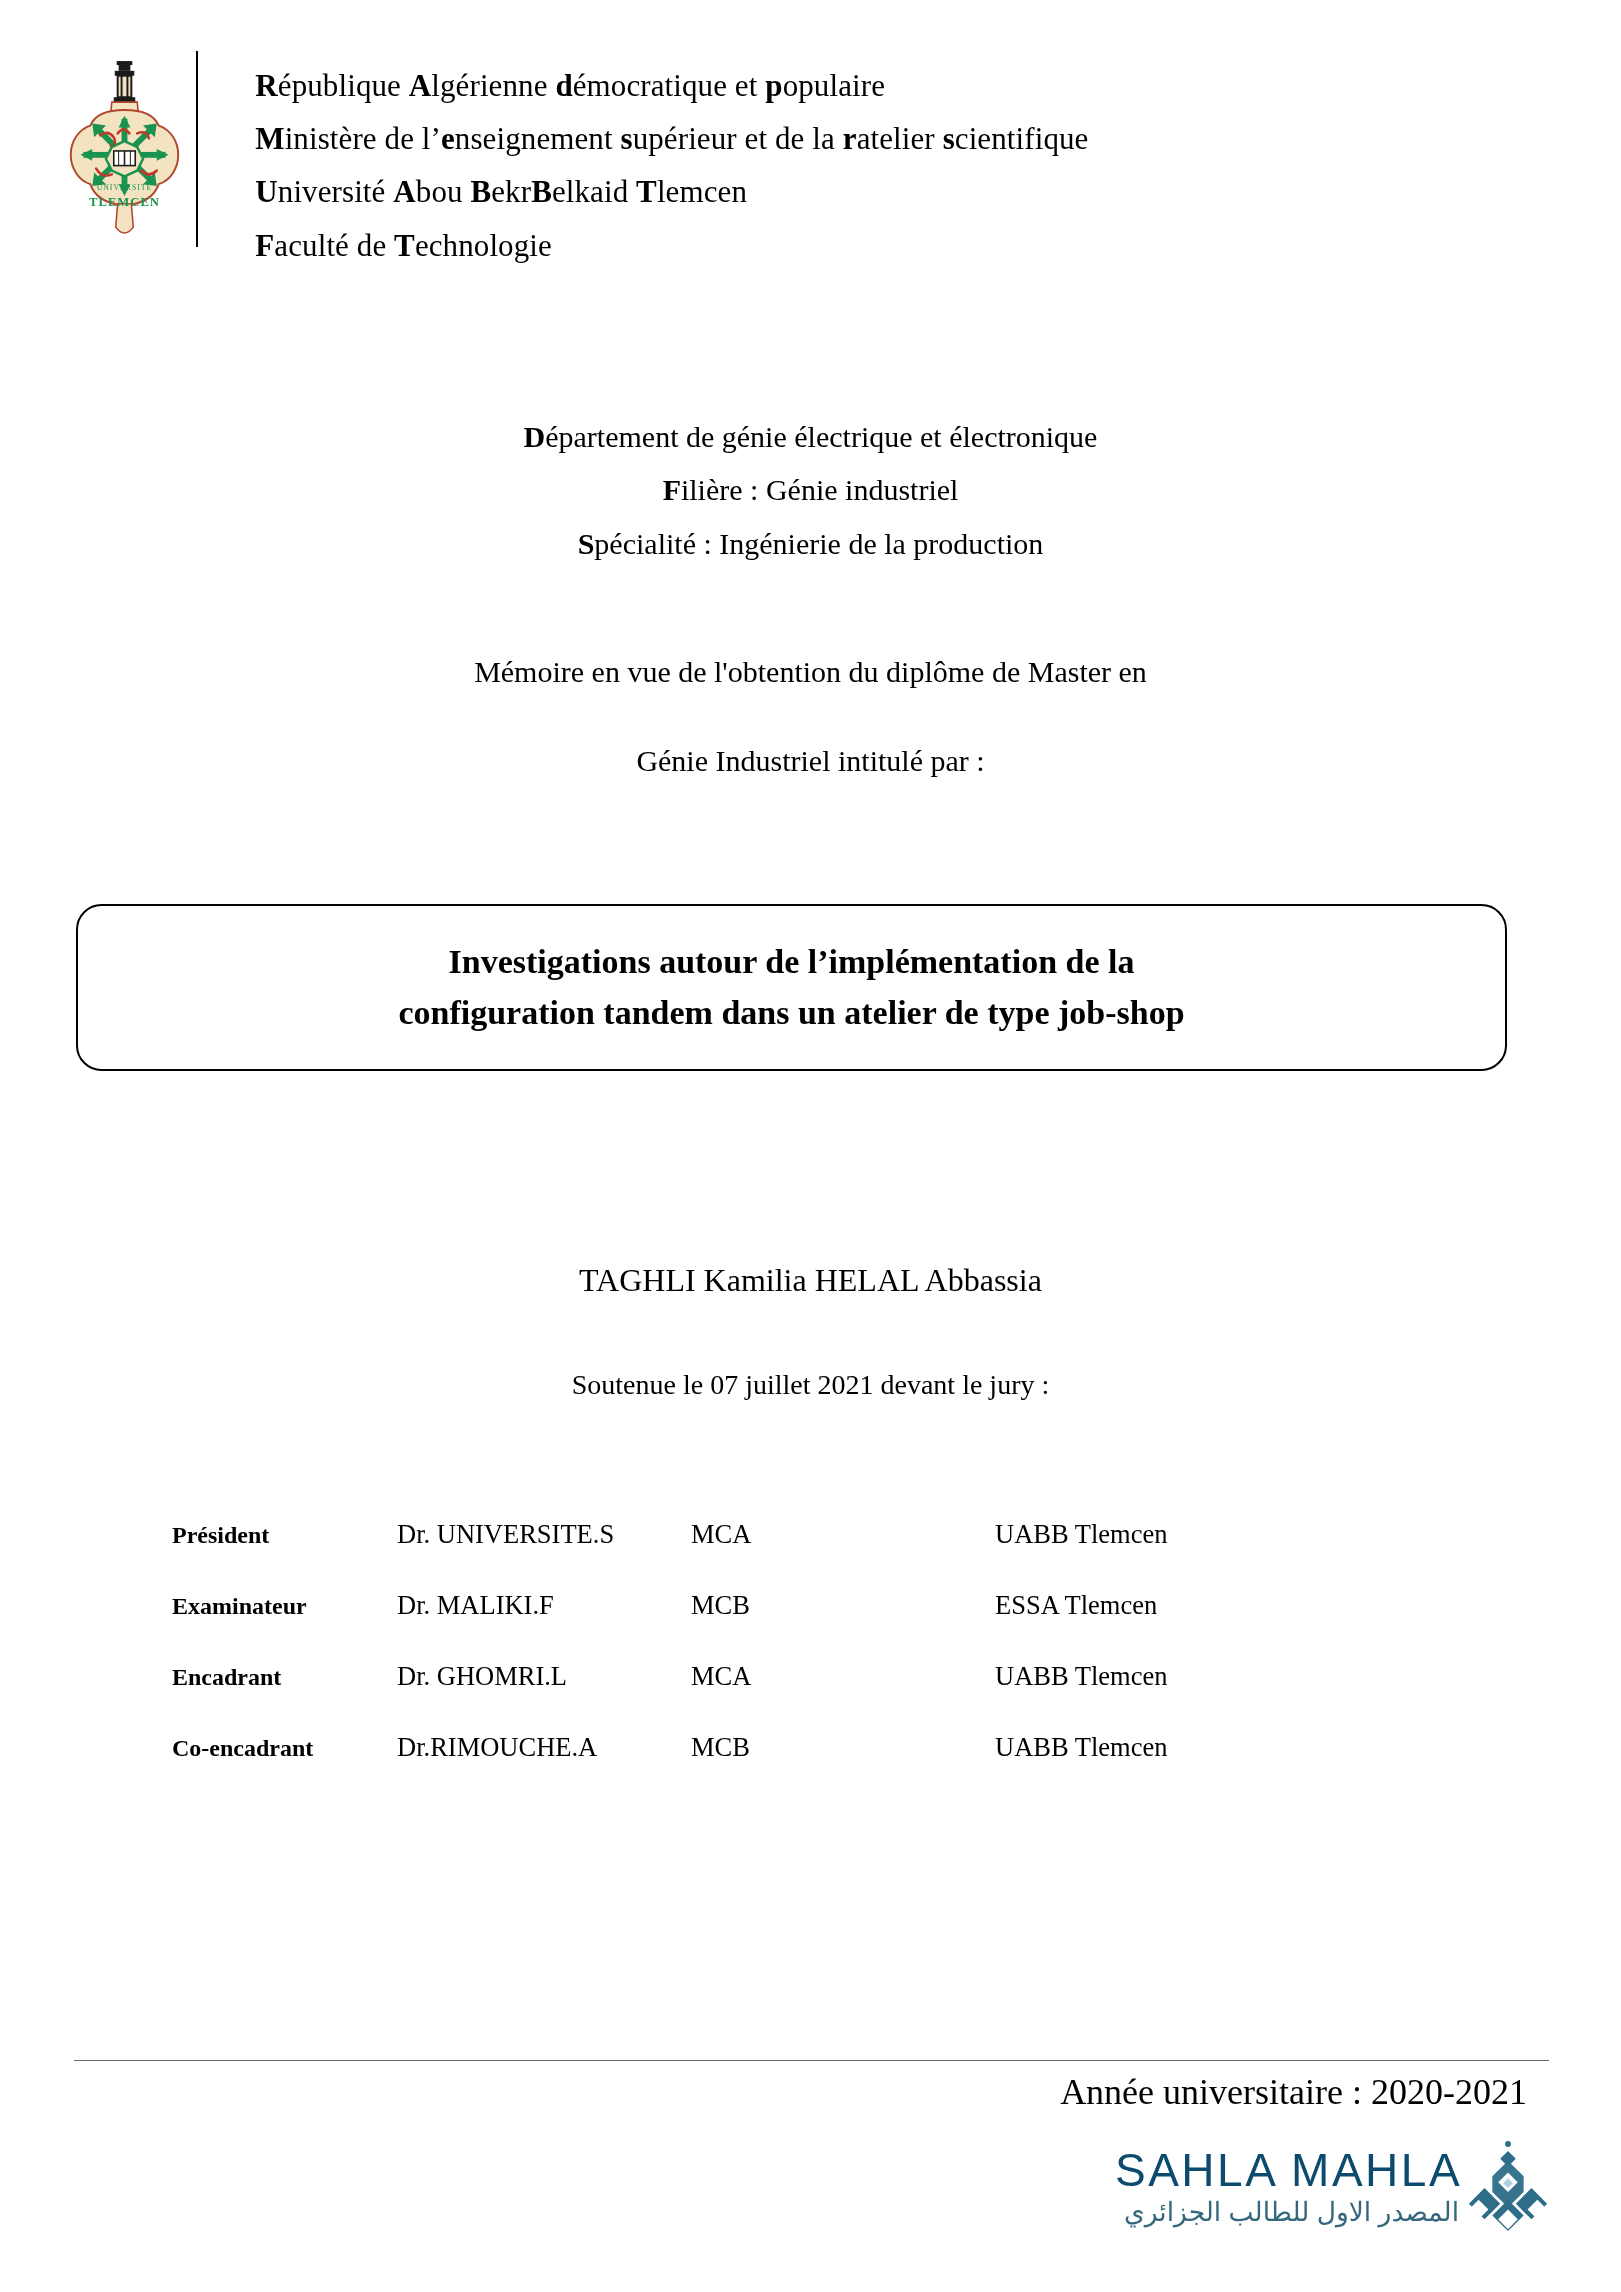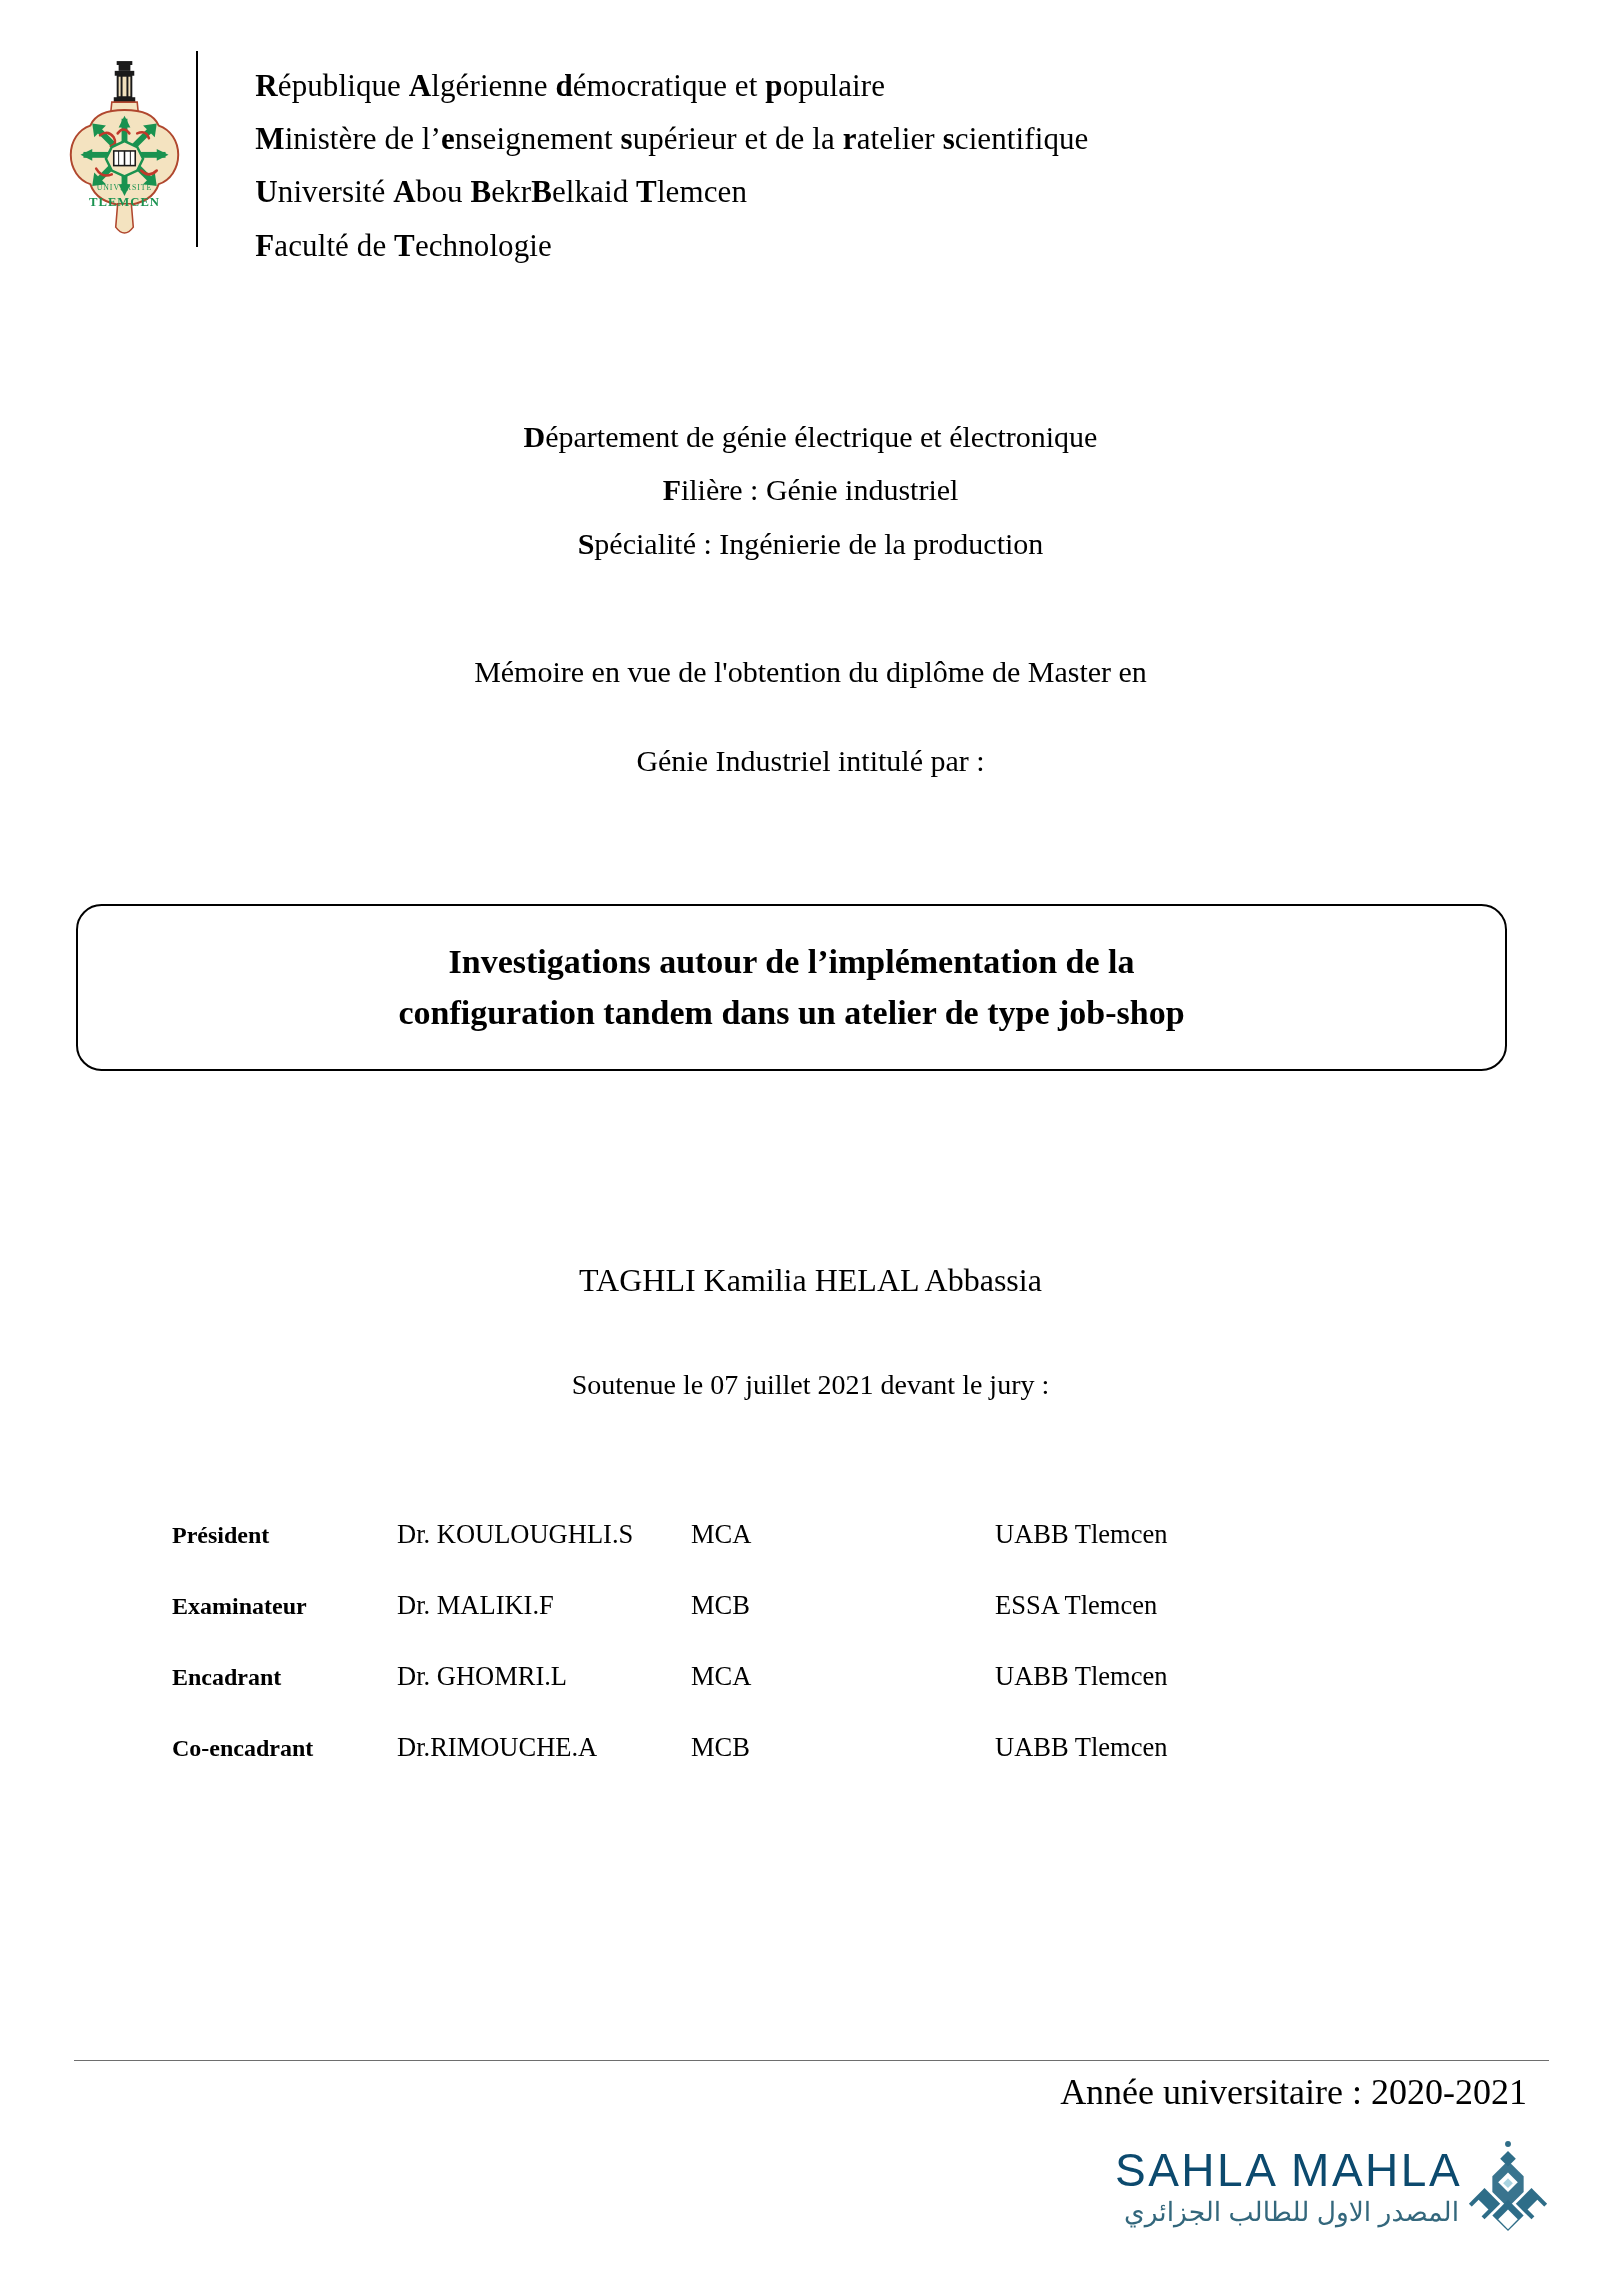--- a/index.html
+++ b/index.html
@@ -308,21 +308,21 @@
   <div class="tline">Investigations autour de l’implémentation de la</div>
   <div class="tline second">configuration tandem dans un atelier de type job-shop</div>
 </div>
 
 <div class="authors">TAGHLI Kamilia  HELAL Abbassia</div>
 <div class="defense">Soutenue le 07 juillet 2021 devant le jury :</div>
 
 <div class="jury">
   <div class="jury-row">
     <div class="jury-role">Président</div>
-    <div class="jury-name">Dr. KOULOUGHLI.S</div>
+    <div class="jury-name">Dr. UNIVERSITE.S</div>
     <div class="jury-grade">MCA</div>
     <div class="jury-inst">UABB Tlemcen</div>
   </div>
   <div class="jury-row">
     <div class="jury-role">Examinateur</div>
     <div class="jury-name">Dr. MALIKI.F</div>
     <div class="jury-grade">MCB</div>
     <div class="jury-inst">ESSA Tlemcen</div>
   </div>
   <div class="jury-row">

